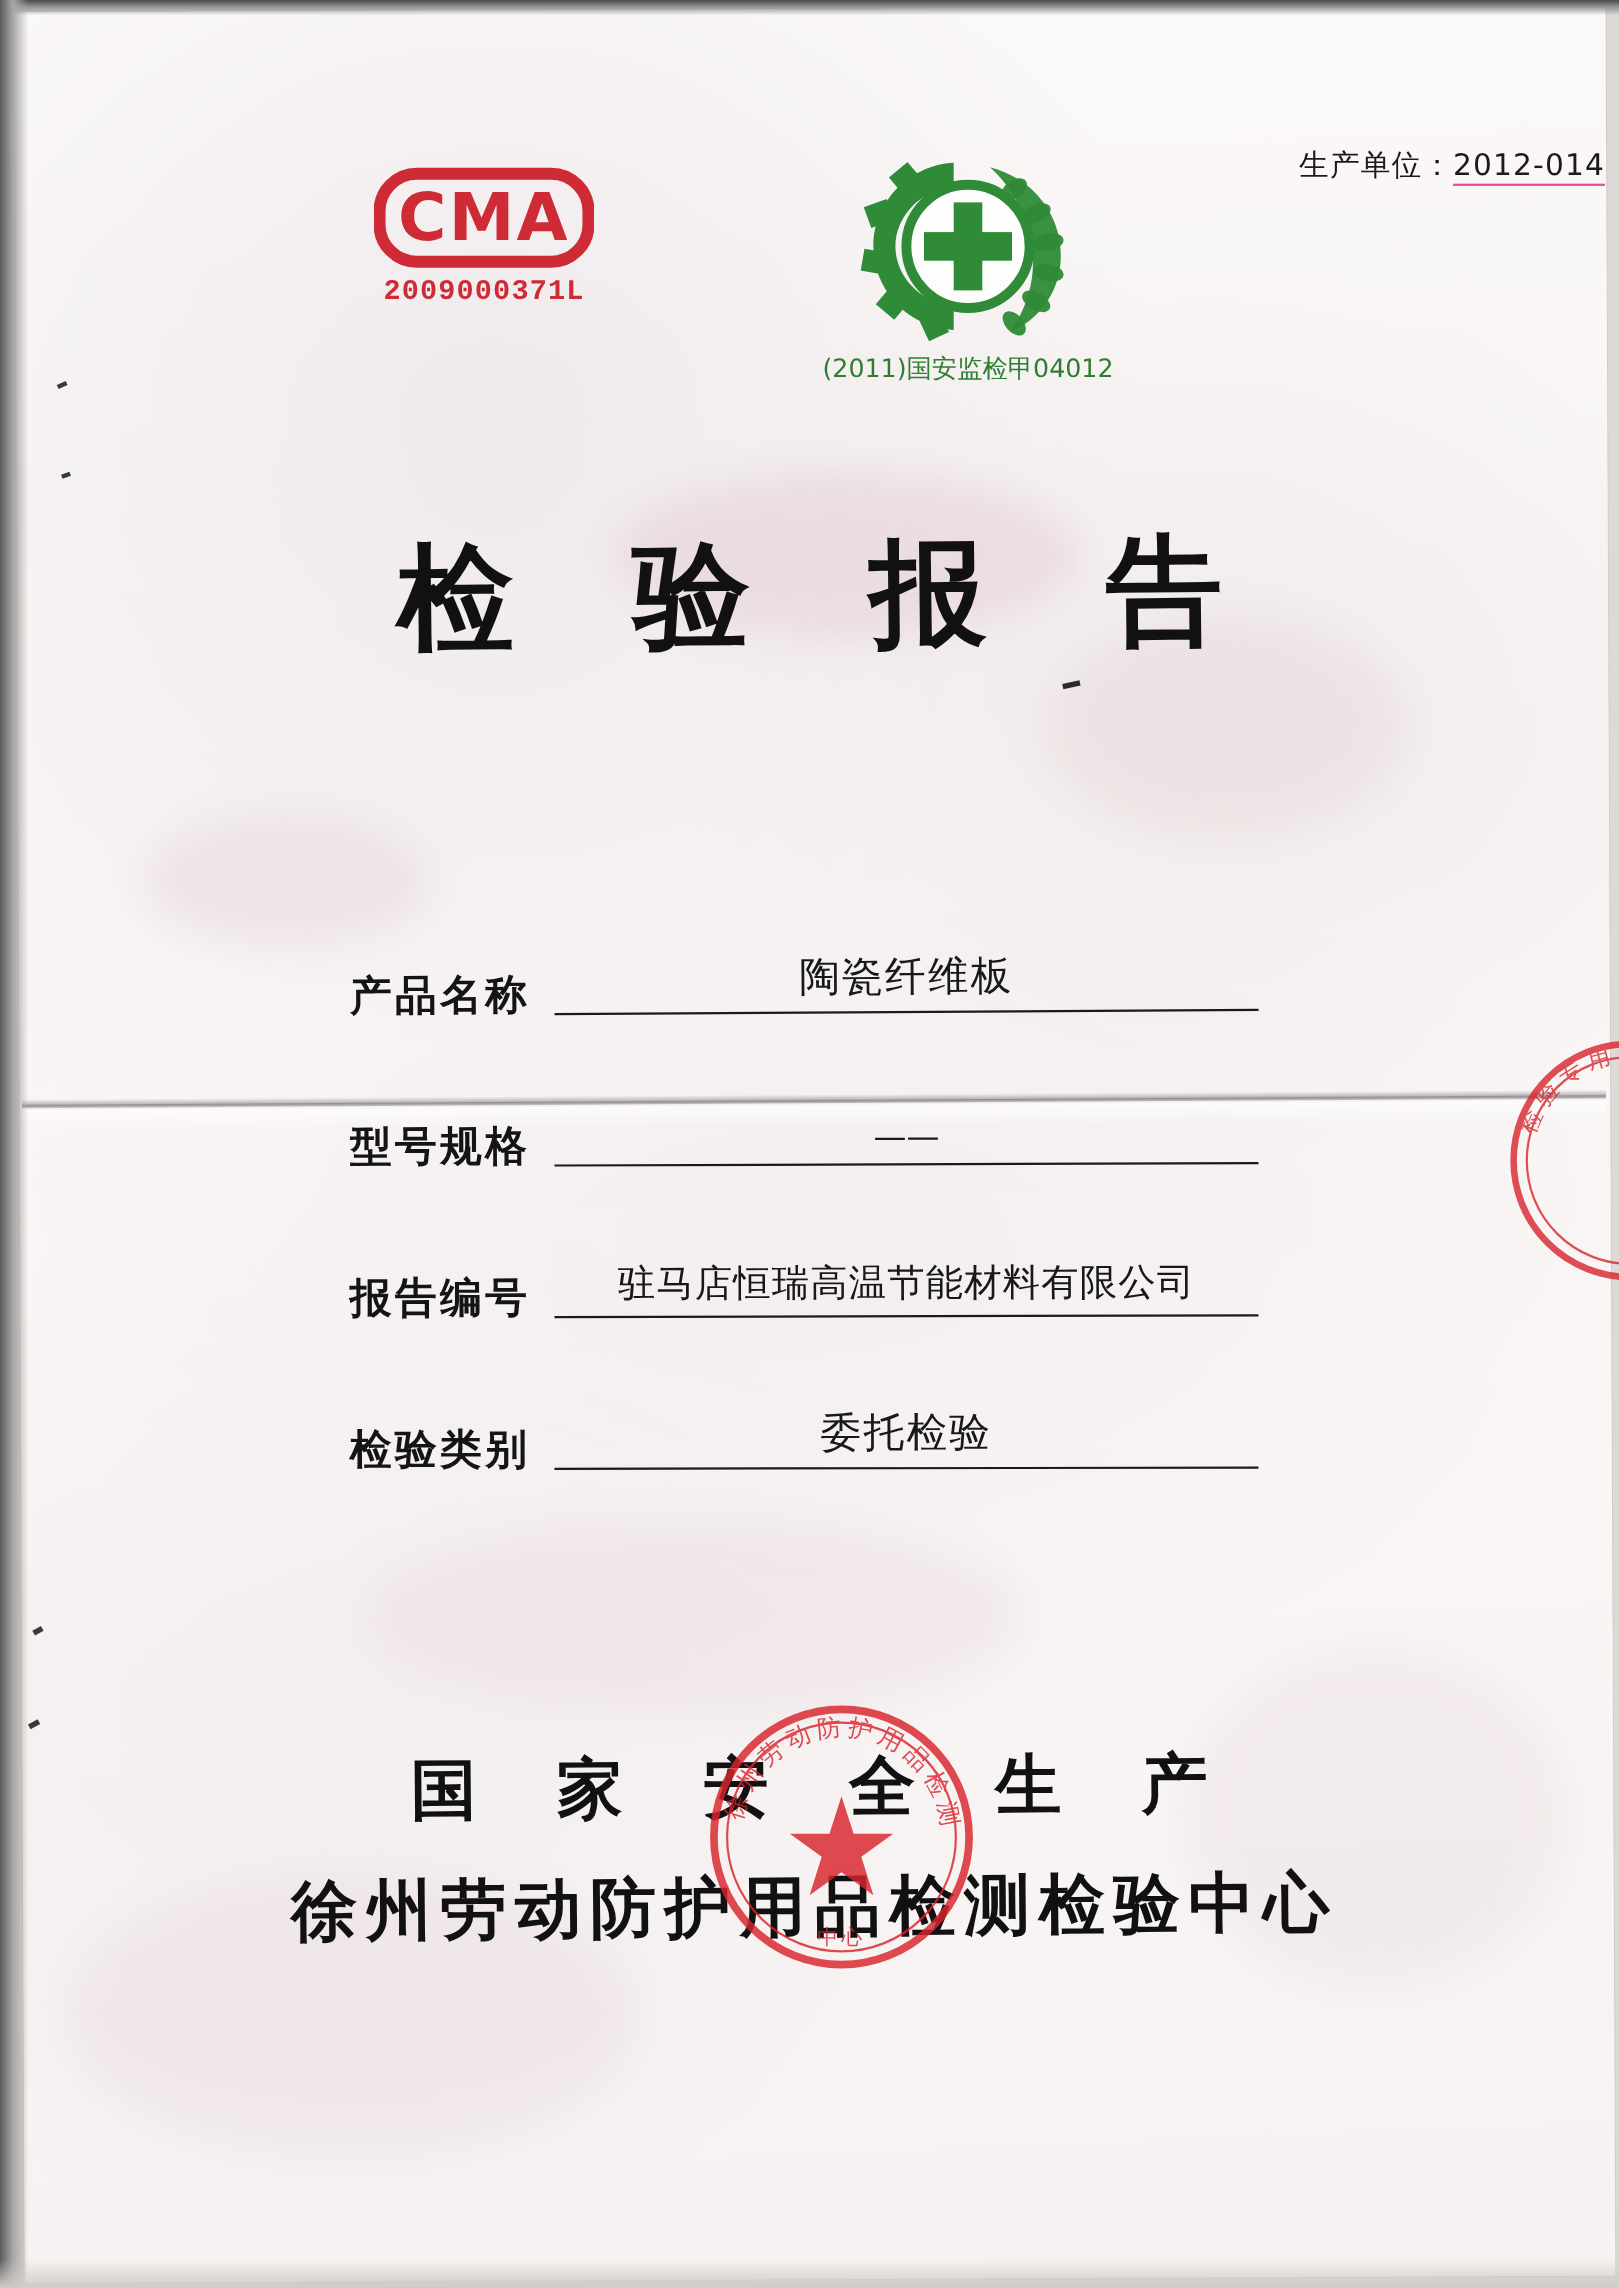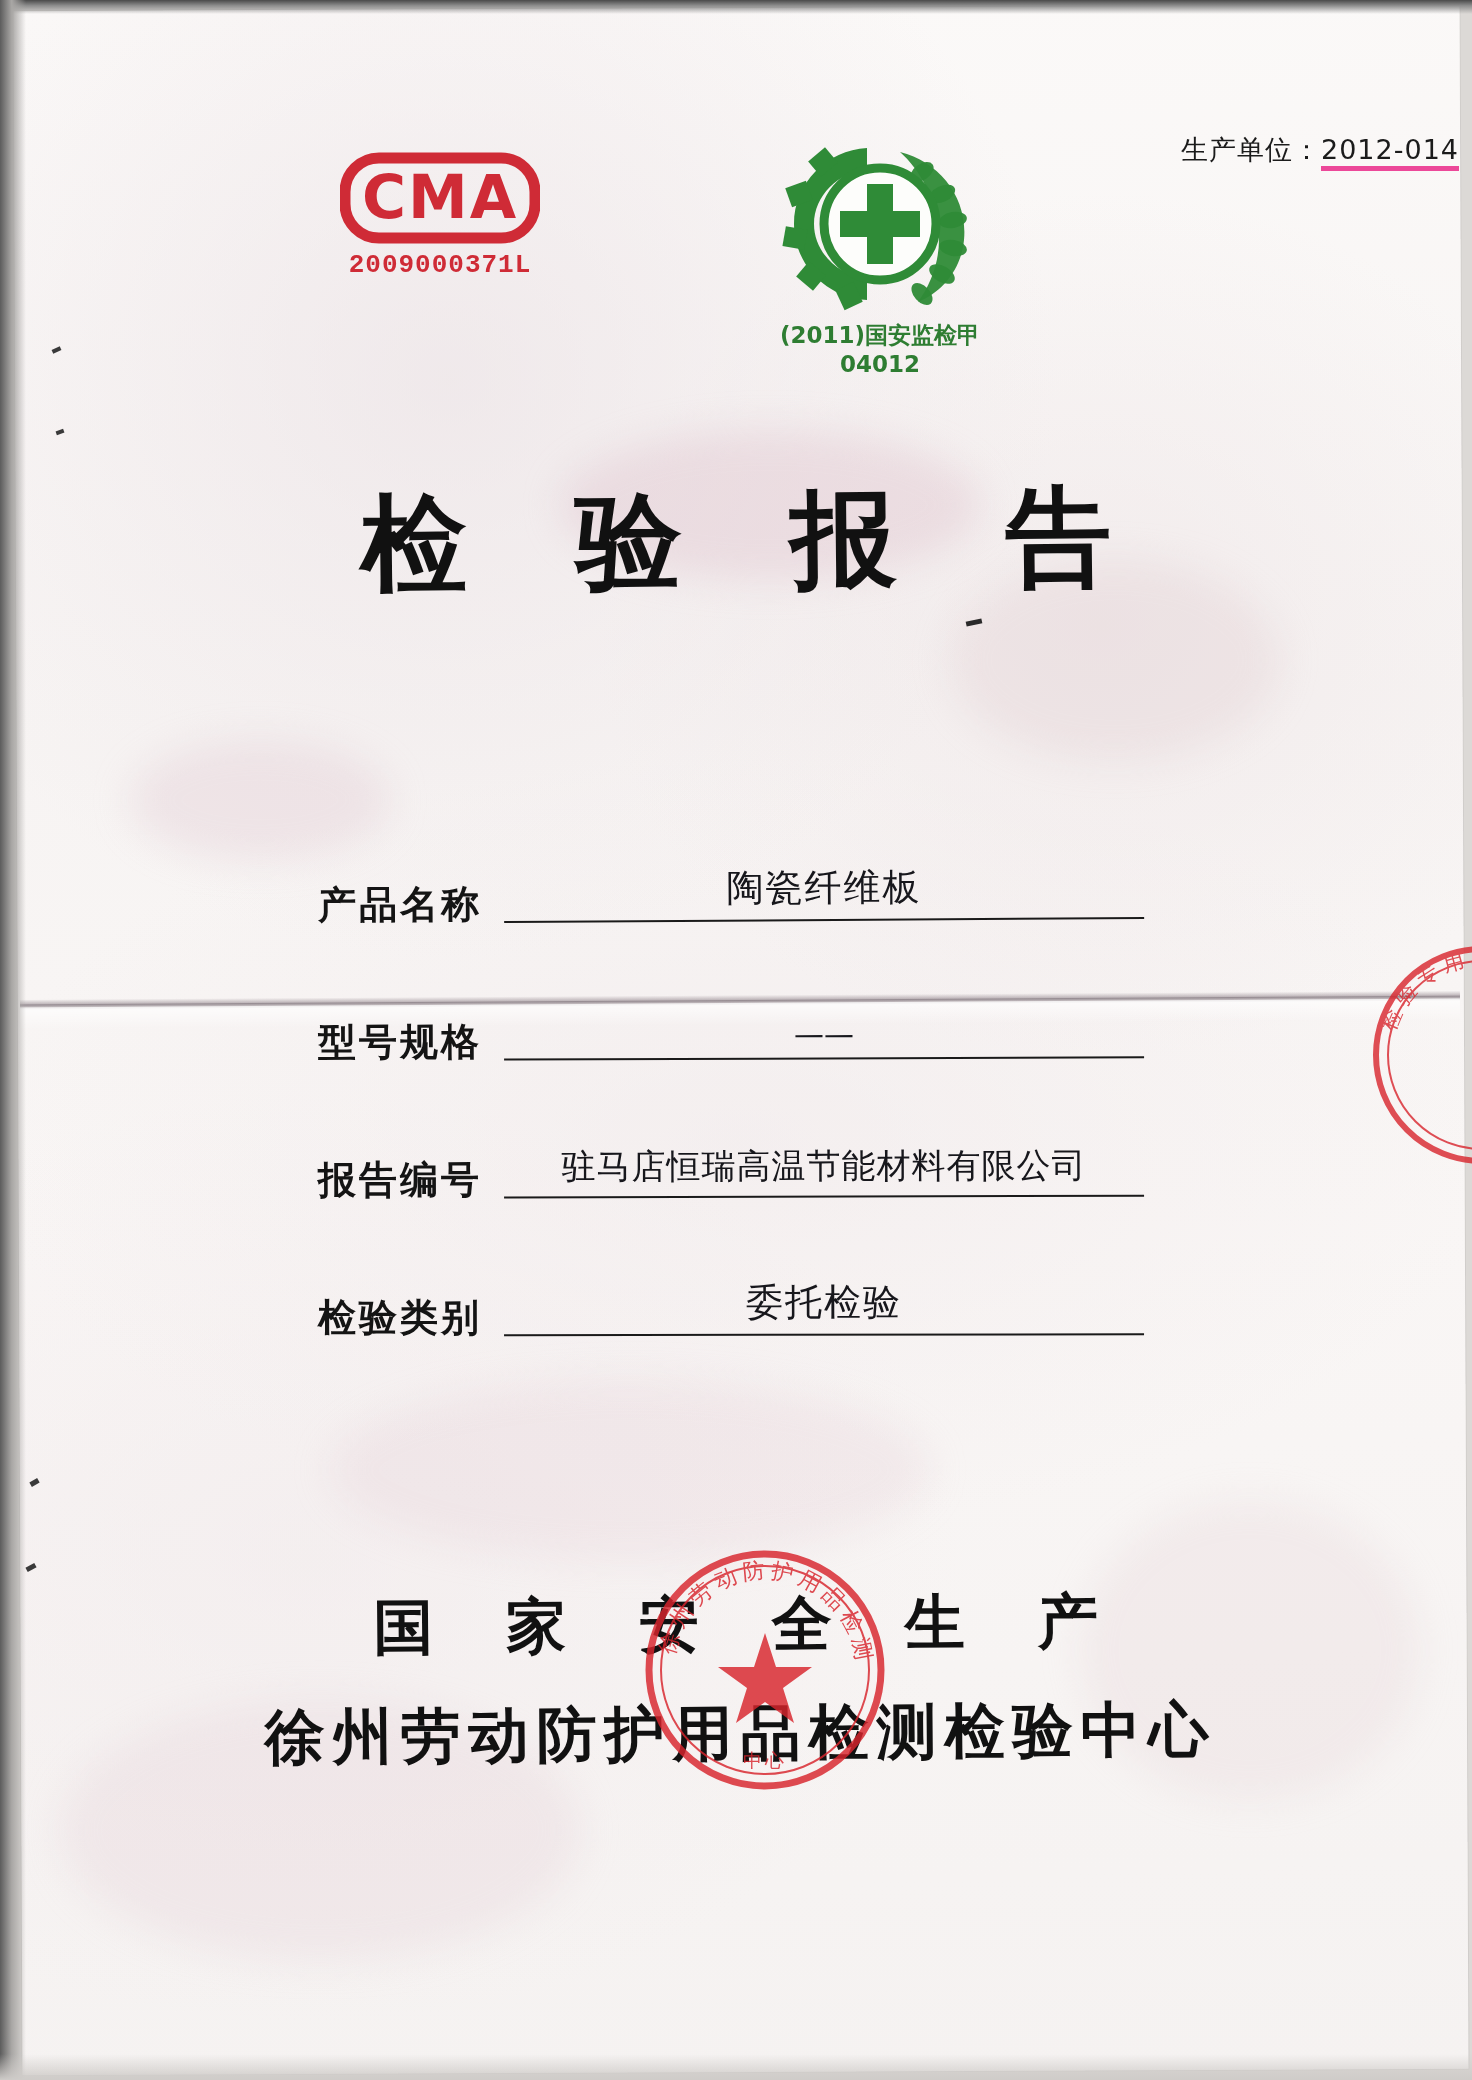--- a/index.html
+++ b/index.html
@@ -83,35 +83,35 @@
     letter-spacing: 1px;
     color: #cf2b36;
   }
 
   .green-block { position: absolute; left: 740px; top: 128px; width: 280px; text-align: center; }
   .green-logo { width: 216px; height: 190px; display: block; margin: 0 auto; }
   .green-code {
     margin-top: 2px;
     font-family: "DejaVu Sans", sans-serif;
     font-size: 23px;
-    font-weight: bold;
+    font-weight: normal;
     color: #2e7d32;
     letter-spacing: 0px;
   }
 
   .report-no {
     position: absolute;
     right: 48px; top: 132px;
     font-family: "DejaVu Sans", sans-serif;
     font-size: 27px;
     color: #1b1b1b;
     letter-spacing: 1px;
     white-space: nowrap;
   }
-  .report-no .num { border-bottom: 5px solid #ec4899; padding-bottom: 1px; }
+  .report-no .num { border-bottom: 2px solid #ec4899; padding-bottom: 1px; }
 
   
   .doc-title {
     position: absolute;
     left: 0; top: 470px; width: 1472px;
     text-align: center;
     font-family: "DejaVu Sans", sans-serif;
     font-weight: bold;
     font-size: 106px;
     letter-spacing: 36px;

